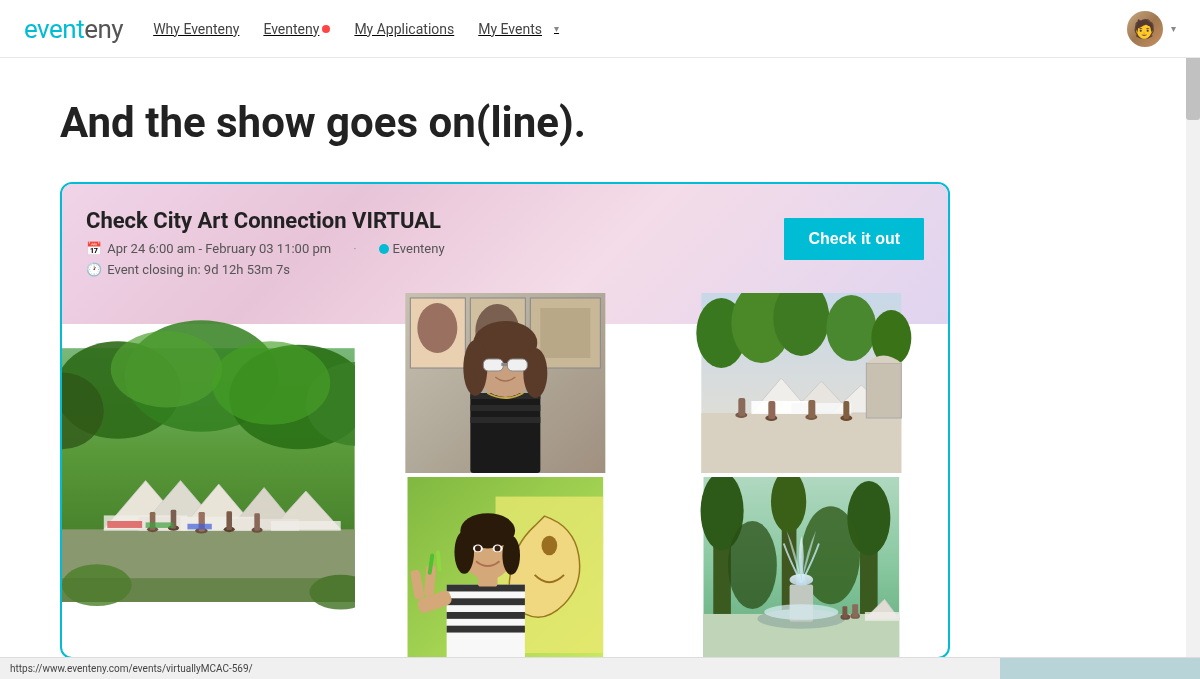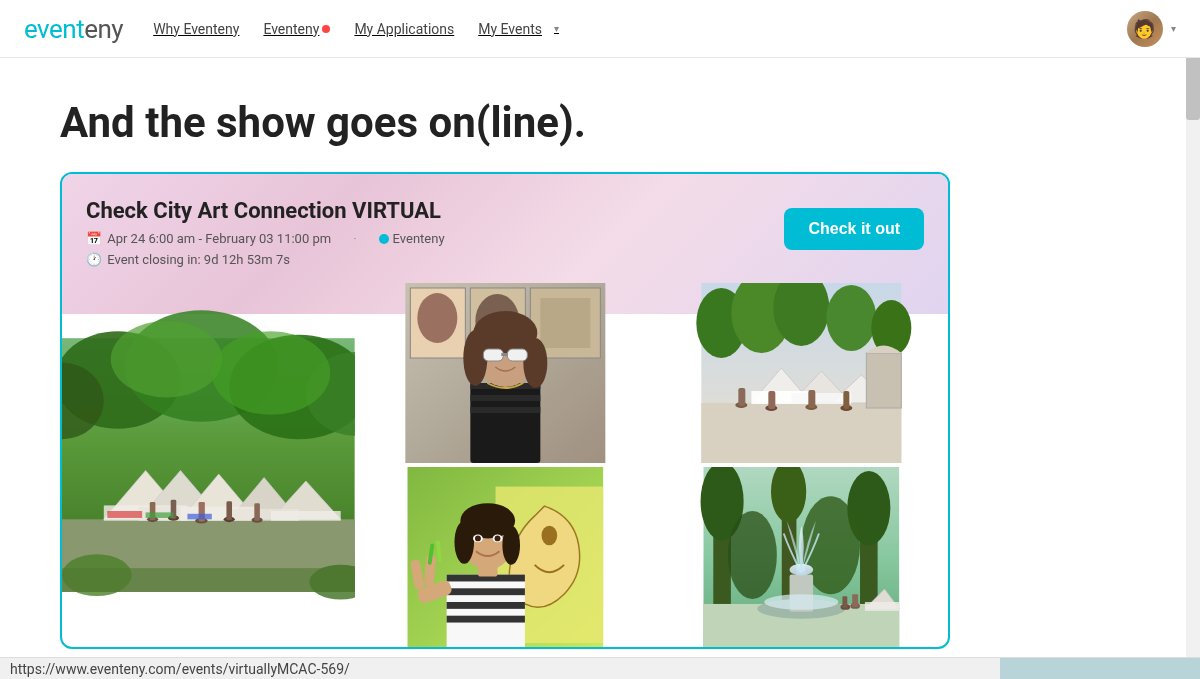--- a/index.html
+++ b/index.html
@@ -117,21 +117,21 @@
     }
 
     
     .main-content {
       padding: 40px 60px 40px 60px;
     }
     .hero-title {
       font-size: 42px;
       font-weight: 700;
       color: #222;
-      margin-bottom: 24px;
+      margin-bottom: 34px;
       line-height: 1.2;
     }
 
     
     .event-card {
       border: 2px solid #00bcd4;
       border-radius: 12px;
       padding: 24px 24px 0 24px;
       max-width: 890px;
       background: #fff;
@@ -196,21 +196,21 @@
       color: #00bcd4;
       font-size: 13px;
     }
     .check-it-out-btn {
       position: absolute;
       top: 10px;
       right: 0;
       background: #00bcd4;
       color: #fff;
       border: none;
-      border-radius: 8px;
+      border-radius: 1px;
       padding: 12px 24px;
       font-size: 16px;
       font-weight: 600;
       cursor: pointer;
       z-index: 2;
     }
 
     
     .photo-grid {
       display: grid;
@@ -236,21 +236,21 @@
       position: fixed;
       bottom: 0;
       left: 0;
       right: 0;
       height: 22px;
       background: #f0f0f0;
       border-top: 1px solid #ddd;
       display: flex;
       align-items: center;
       padding: 0 10px;
-      font-size: 14px;
+      font-size: 10px;
       color: #444;
       z-index: 100;
     }
     .status-bar-right {
       position: absolute;
       right: 0;
       width: 200px;
       height: 100%;
       background: #b8d4d8;
     }

